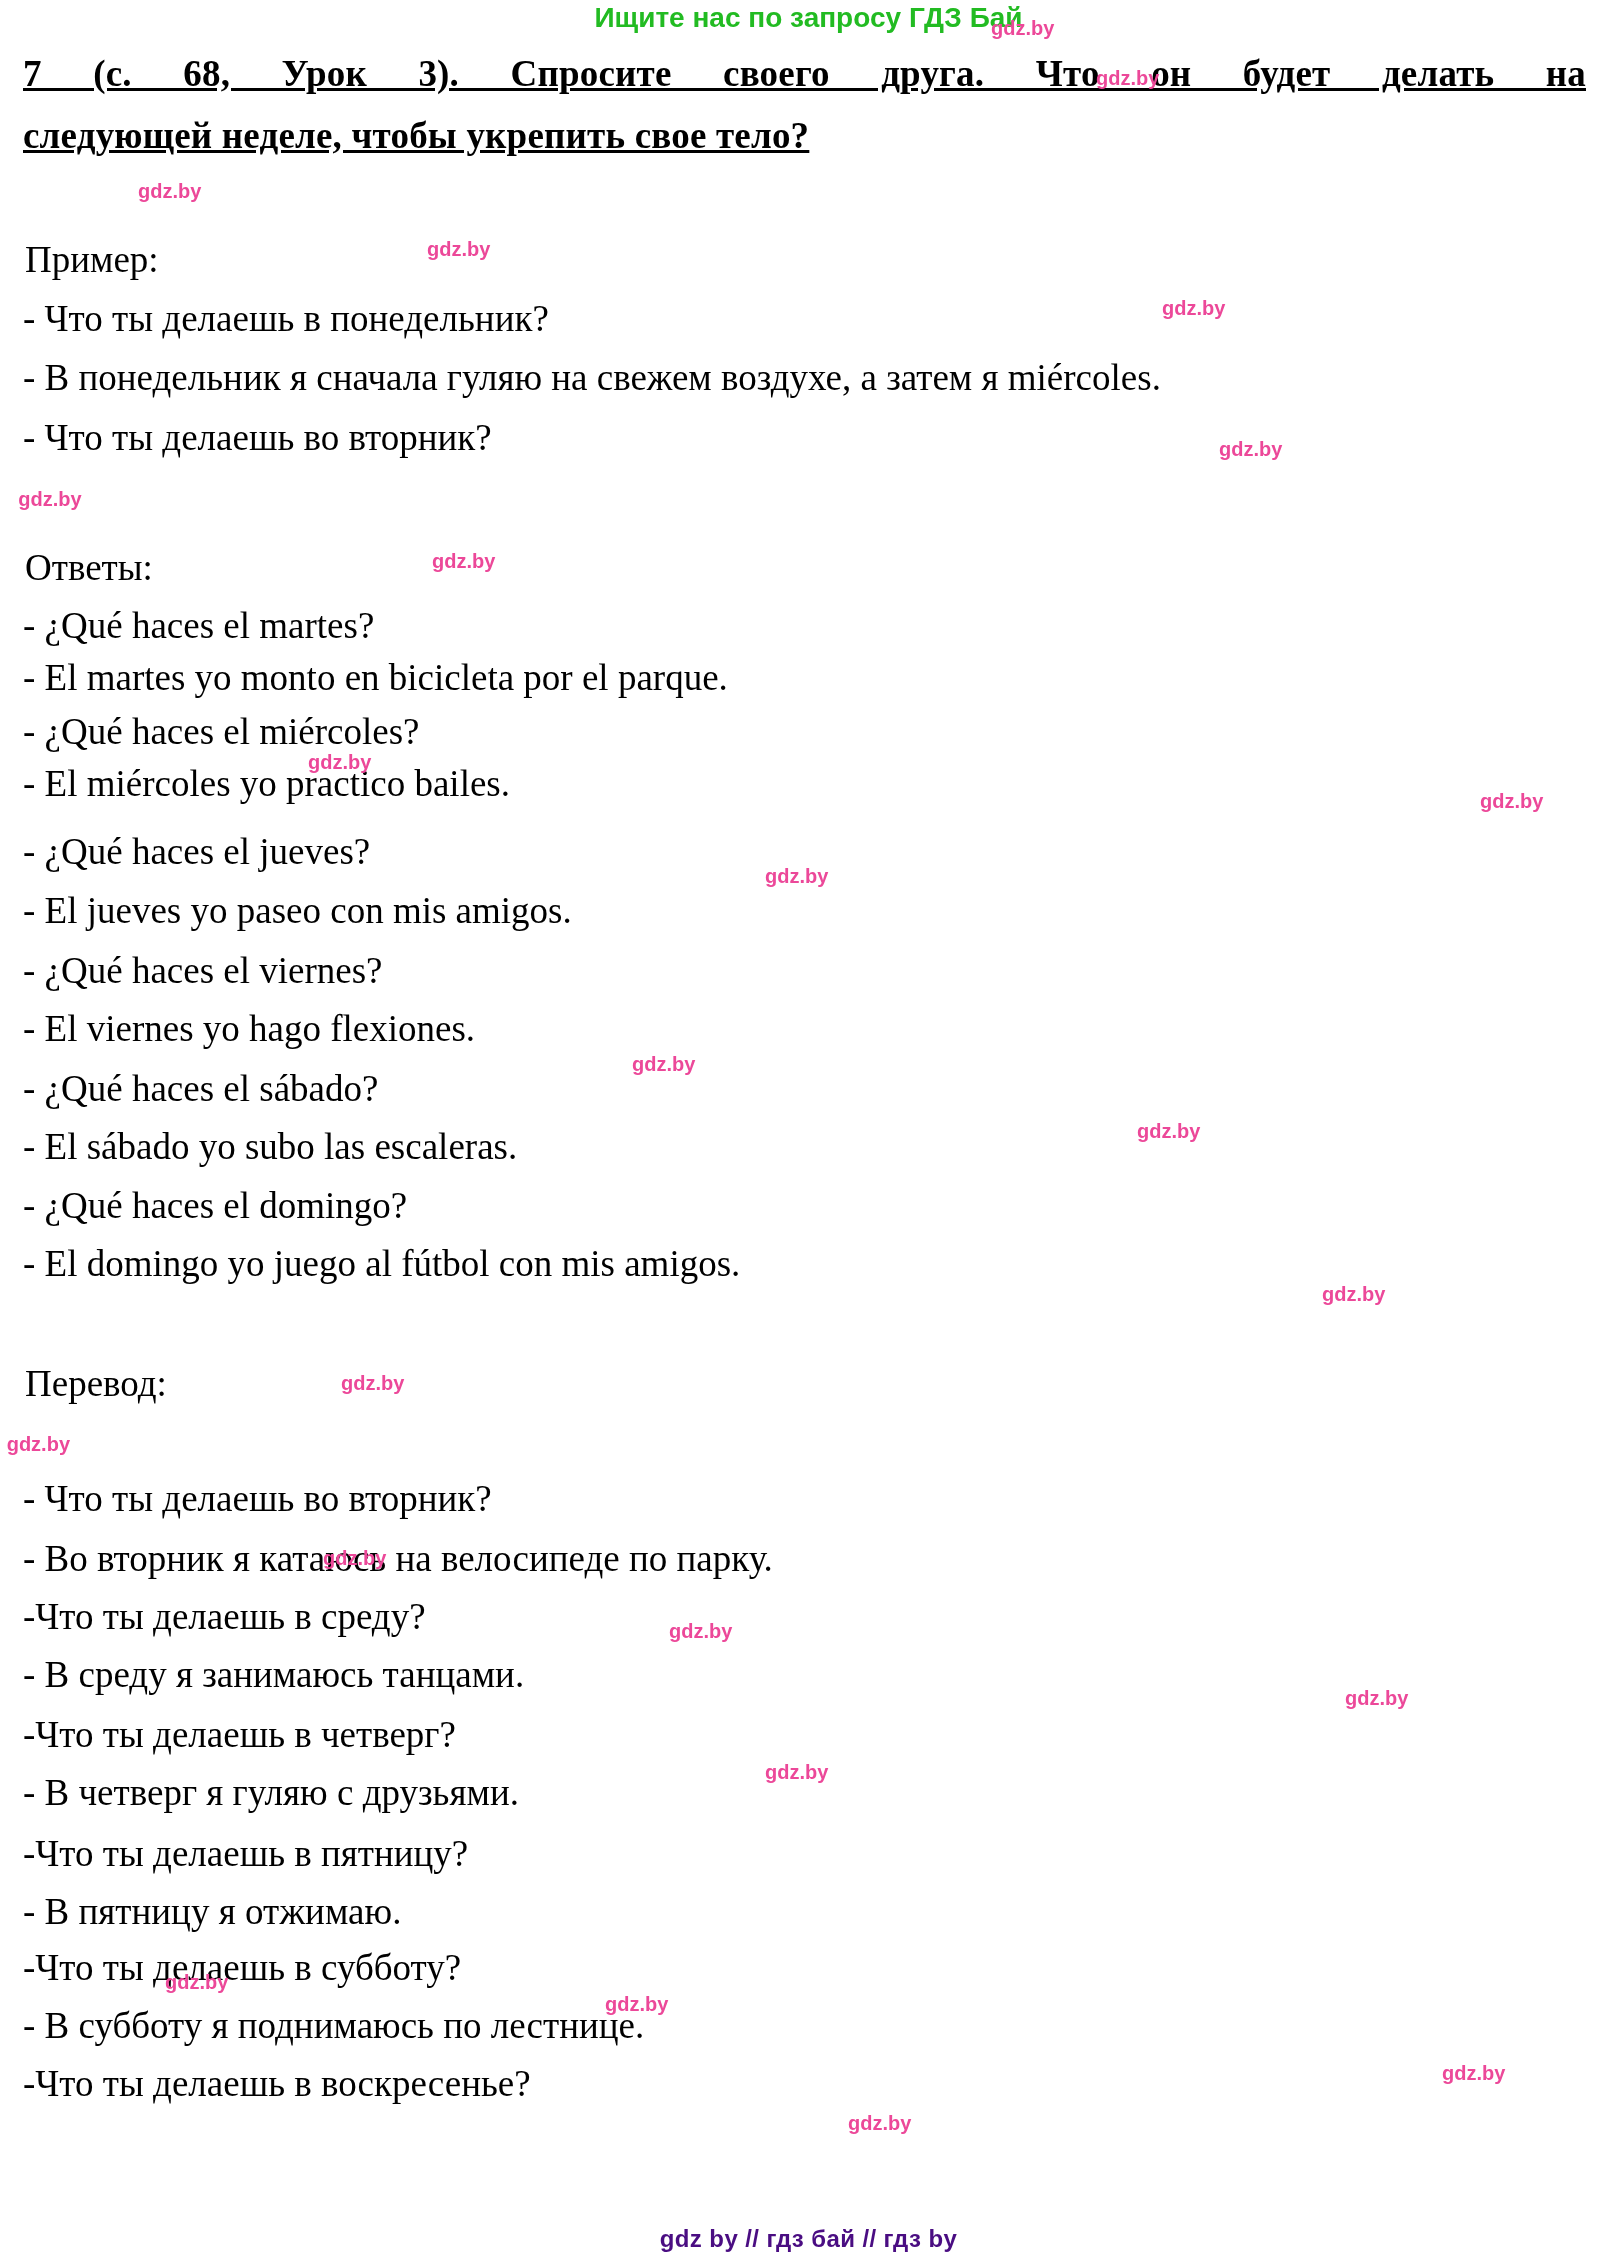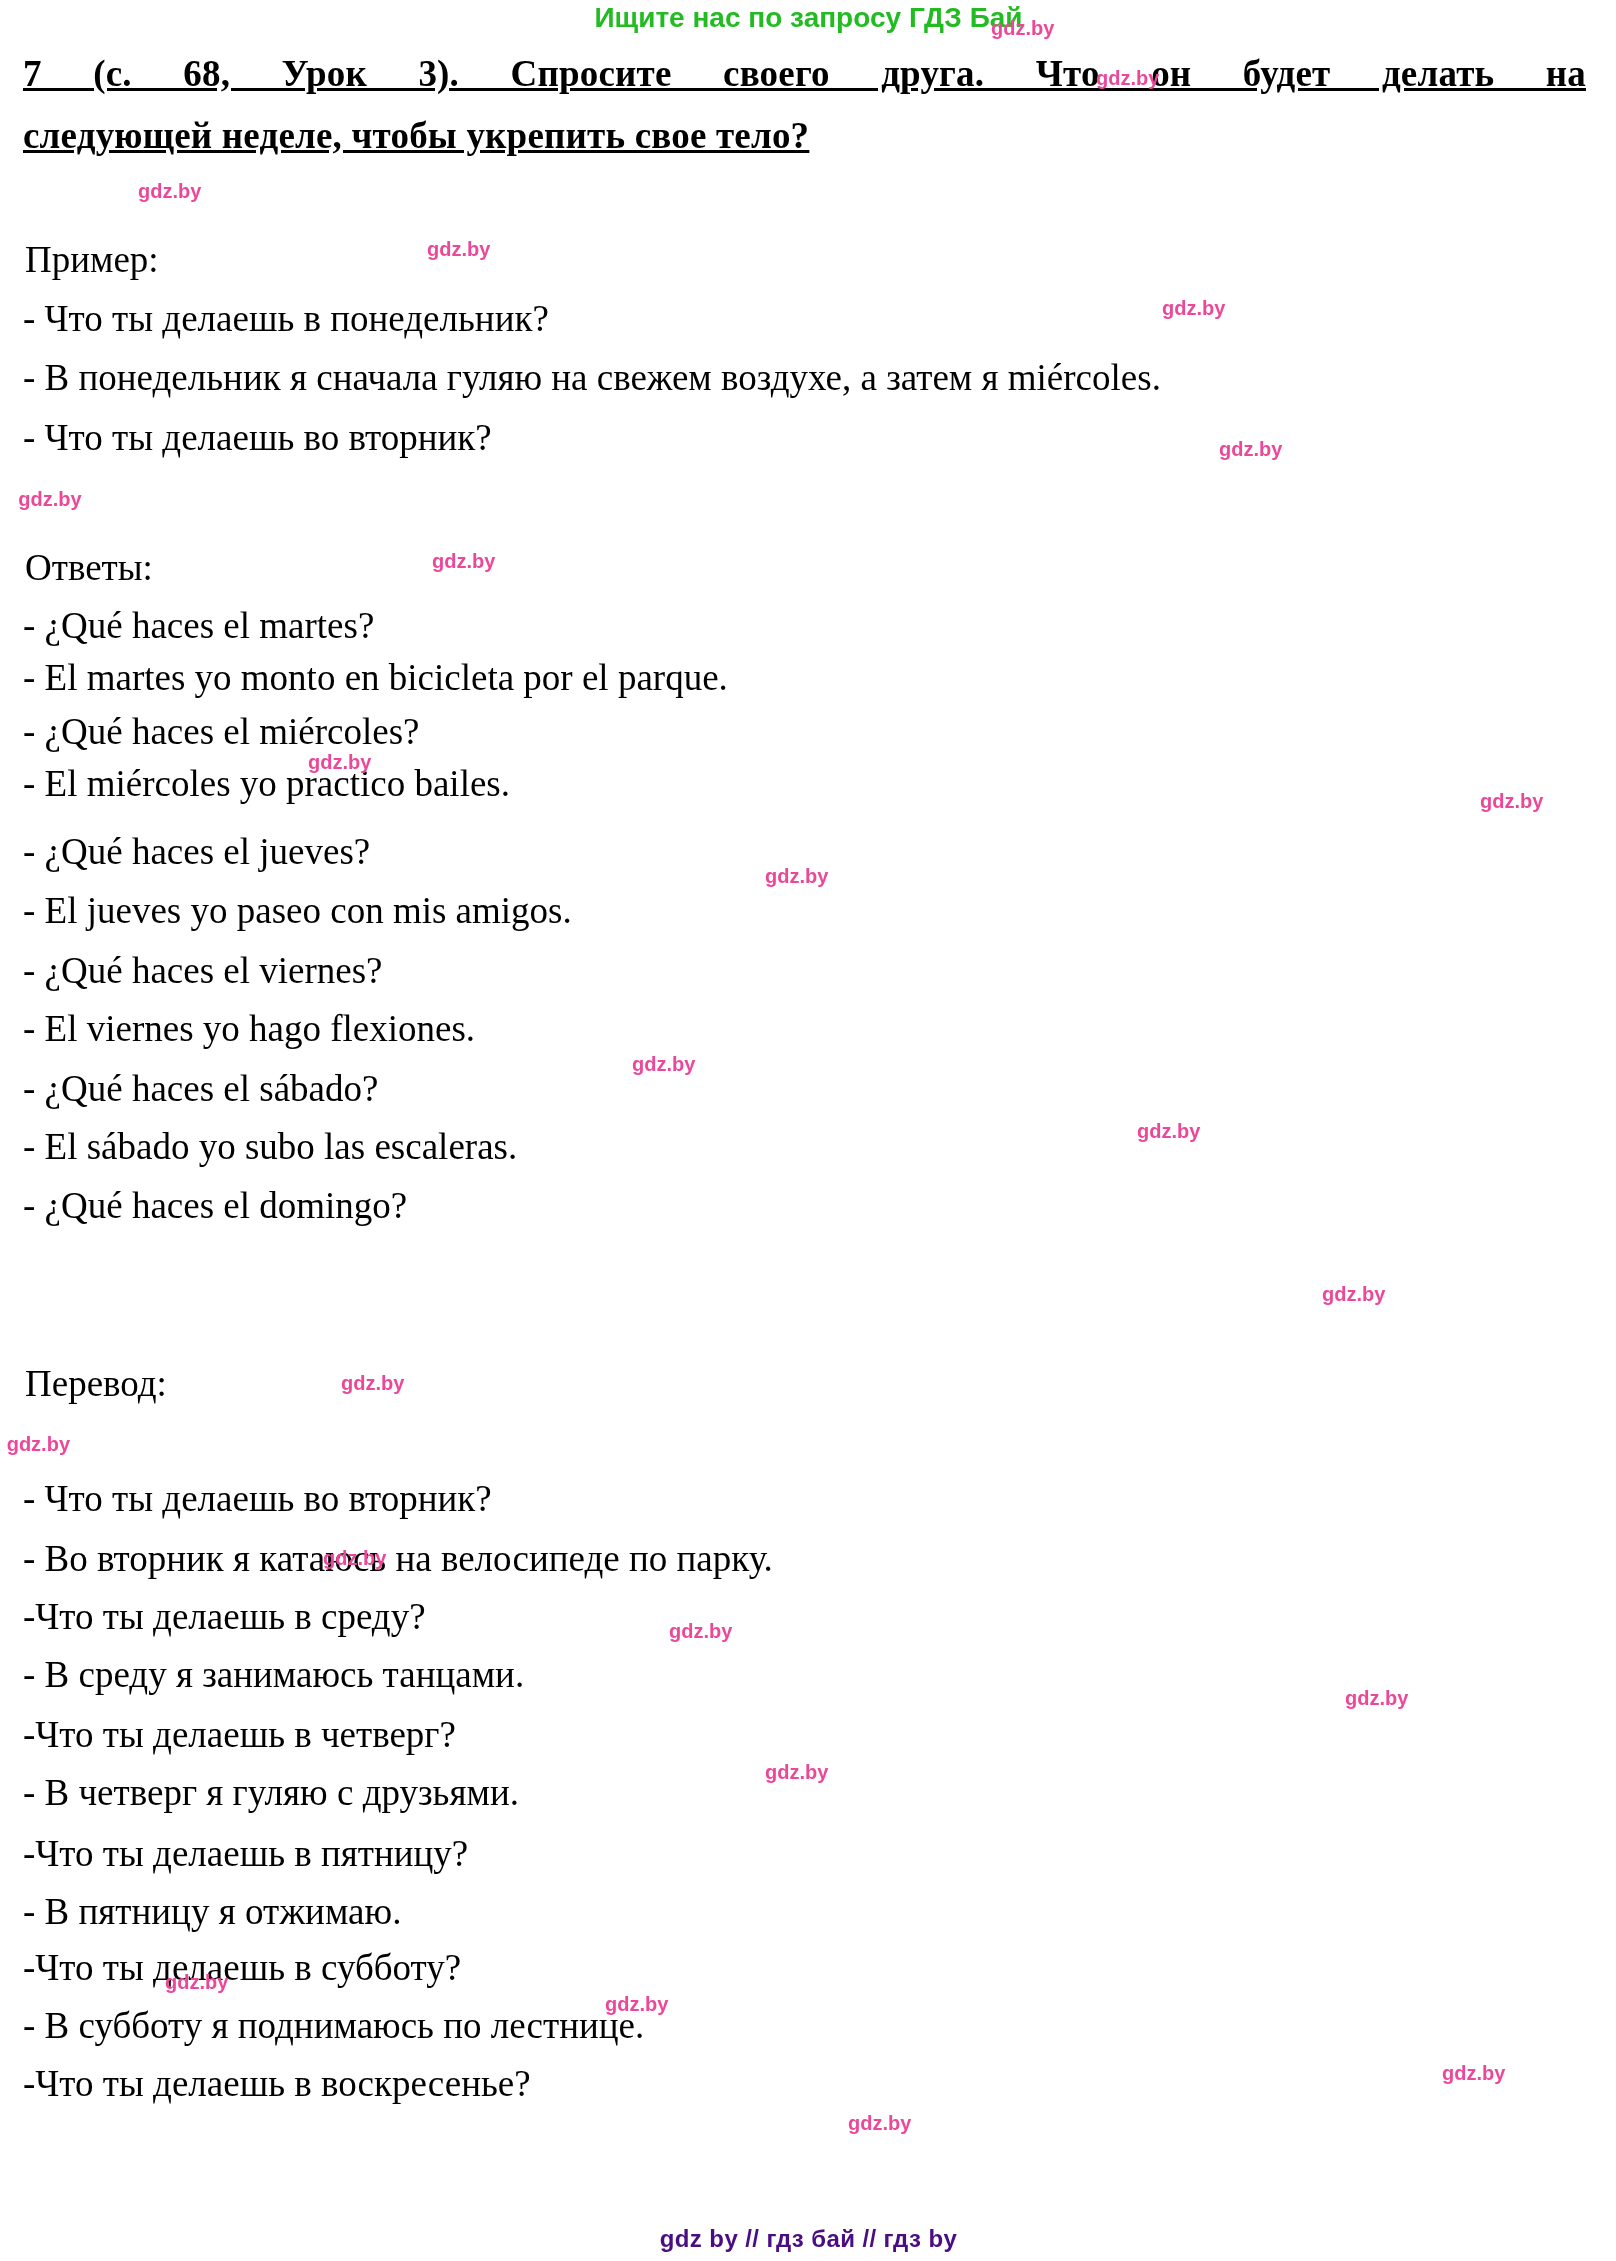--- a/index.html
+++ b/index.html
@@ -122,20 +122,21 @@
   <div class="line" style="top:657px">- El martes yo monto en bicicleta por el parque.</div>
   <div class="line" style="top:711px">- ¿Qué haces el miércoles?</div>
   <div class="line" style="top:763px">- El miércoles yo practico bailes.</div>
   <div class="line" style="top:831px">- ¿Qué haces el jueves?</div>
   <div class="line" style="top:890px">- El jueves yo paseo con mis amigos.</div>
   <div class="line" style="top:950px">- ¿Qué haces el viernes?</div>
   <div class="line" style="top:1008px">- El viernes yo hago flexiones.</div>
   <div class="line" style="top:1068px">- ¿Qué haces el sábado?</div>
   <div class="line" style="top:1126px">- El sábado yo subo las escaleras.</div>
   <div class="line" style="top:1185px">- ¿Qué haces el domingo?</div>
+  <div class="line" style="top:1243px">- El domingo yo juego al fútbol con mis amigos.</div>
 
   <div class="sect-head" style="top:1363px">Перевод:</div>
   <div class="line" style="top:1478px">- Что ты делаешь во вторник?</div>
   <div class="line" style="top:1538px">- Во вторник я катаюсь на велосипеде по парку.</div>
   <div class="line" style="top:1596px">-Что ты делаешь в среду?</div>
   <div class="line" style="top:1654px">- В среду я занимаюсь танцами.</div>
   <div class="line" style="top:1714px">-Что ты делаешь в четверг?</div>
   <div class="line" style="top:1772px">- В четверг я гуляю с друзьями.</div>
   <div class="line" style="top:1833px">-Что ты делаешь в пятницу?</div>
   <div class="line" style="top:1891px">- В пятницу я отжимаю.</div>

